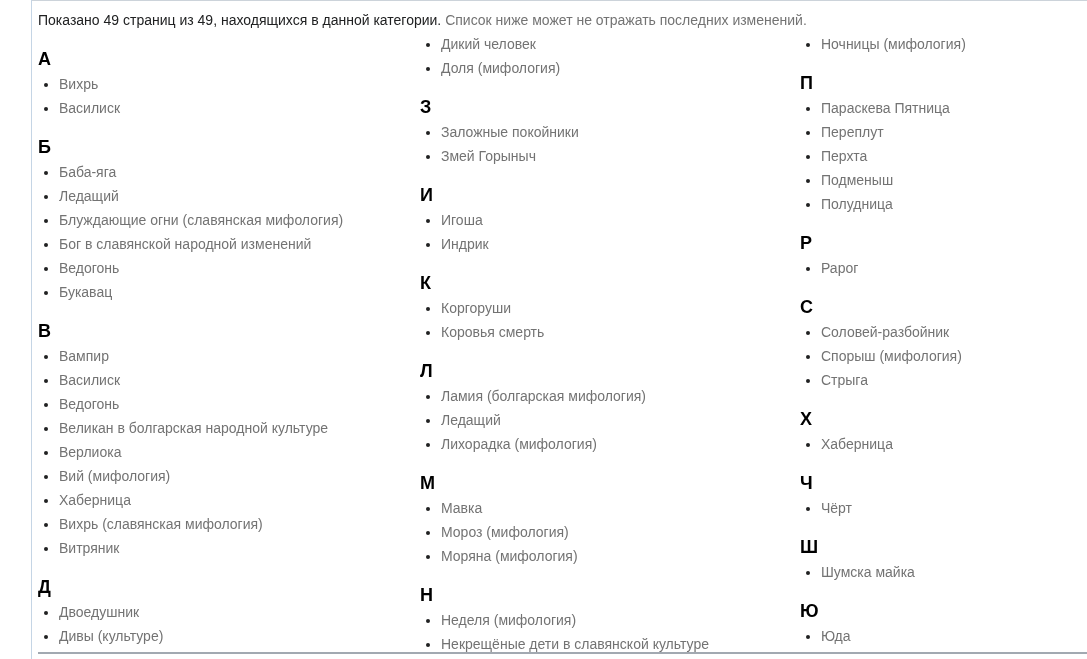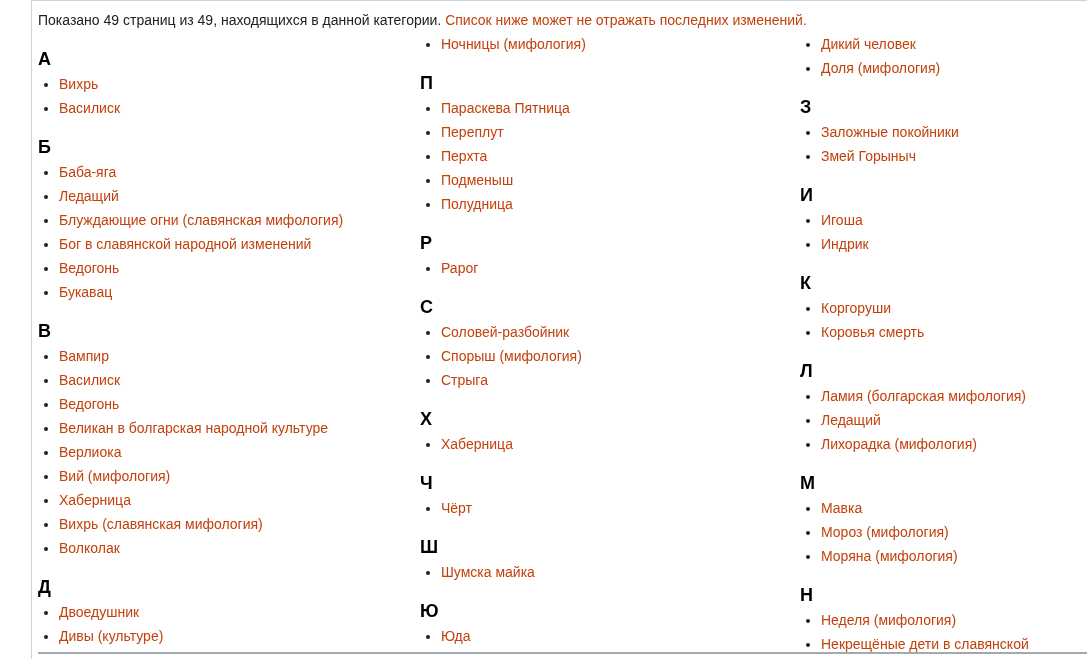--- a/index.html
+++ b/index.html
@@ -26,21 +26,21 @@
   }
 
   .content {
     position: absolute; left: 38px; top: 0; right: 0;
   }
   p.intro {
     margin: 0; padding-top: 9px;
     font-size: 14px; line-height: 22px;
     color: #202122;
   }
-  a { color: #c2410c; text-decoration: none; cursor: pointer; }
+  a { color: #737373; text-decoration: none; cursor: pointer; }
 
   .columns {
     display: flex; flex-direction: row;
     margin-top: 1px;
     align-items: flex-start;
   }
   .cat-col { flex: 0 0 auto; }
   .cat-col:nth-child(1) { width: 382px; }
   .cat-col:nth-child(2) { width: 380px; }
   .cat-col:nth-child(3) { width: 287px; }
@@ -89,26 +89,64 @@
           <h3 class="cat-letter">В</h3>
           <ul class="cat-list">
             <li><a href="#">Вампир</a></li>
             <li><a href="#">Василиск</a></li>
             <li><a href="#">Ведогонь</a></li>
             <li><a href="#">Великан в болгарская народной культуре</a></li>
             <li><a href="#">Верлиока</a></li>
             <li><a href="#">Вий (мифология)</a></li>
             <li><a href="#">Хаберница</a></li>
             <li><a href="#">Вихрь (славянская мифология)</a></li>
-            <li><a href="#">Волколак</a></li>
+            <li><a href="#">Витряник</a></li>
           </ul>
           <h3 class="cat-letter">Д</h3>
           <ul class="cat-list">
             <li><a href="#">Двоедушник</a></li>
             <li><a href="#">Дивы (культуре)</a></li>
+          </ul>
+        </div>
+        <div class="cat-col">
+          <ul class="cat-list">
+            <li><a href="#">Дикий человек</a></li>
+            <li><a href="#">Доля (мифология)</a></li>
+          </ul>
+          <h3 class="cat-letter">З</h3>
+          <ul class="cat-list">
+            <li><a href="#">Заложные покойники</a></li>
+            <li><a href="#">Змей Горыныч</a></li>
+          </ul>
+          <h3 class="cat-letter">И</h3>
+          <ul class="cat-list">
+            <li><a href="#">Игоша</a></li>
+            <li><a href="#">Индрик</a></li>
+          </ul>
+          <h3 class="cat-letter">К</h3>
+          <ul class="cat-list">
+            <li><a href="#">Коргоруши</a></li>
+            <li><a href="#">Коровья смерть</a></li>
+          </ul>
+          <h3 class="cat-letter">Л</h3>
+          <ul class="cat-list">
+            <li><a href="#">Ламия (болгарская мифология)</a></li>
+            <li><a href="#">Ледащий</a></li>
+            <li><a href="#">Лихорадка (мифология)</a></li>
+          </ul>
+          <h3 class="cat-letter">М</h3>
+          <ul class="cat-list">
+            <li><a href="#">Мавка</a></li>
+            <li><a href="#">Мороз (мифология)</a></li>
+            <li><a href="#">Моряна (мифология)</a></li>
+          </ul>
+          <h3 class="cat-letter">Н</h3>
+          <ul class="cat-list">
+            <li><a href="#">Неделя (мифология)</a></li>
+            <li><a href="#">Некрещёные дети в славянской культуре</a></li>
           </ul>
         </div>
         <div class="cat-col">
           <ul class="cat-list">
             <li><a href="#">Ночницы (мифология)</a></li>
           </ul>
           <h3 class="cat-letter">П</h3>
           <ul class="cat-list">
             <li><a href="#">Параскева Пятница</a></li>
             <li><a href="#">Переплут</a></li>
@@ -136,55 +174,17 @@
           </ul>
           <h3 class="cat-letter">Ш</h3>
           <ul class="cat-list">
             <li><a href="#">Шумска майка</a></li>
           </ul>
           <h3 class="cat-letter">Ю</h3>
           <ul class="cat-list">
             <li><a href="#">Юда</a></li>
           </ul>
         </div>
-        <div class="cat-col">
-          <ul class="cat-list">
-            <li><a href="#">Дикий человек</a></li>
-            <li><a href="#">Доля (мифология)</a></li>
-          </ul>
-          <h3 class="cat-letter">З</h3>
-          <ul class="cat-list">
-            <li><a href="#">Заложные покойники</a></li>
-            <li><a href="#">Змей Горыныч</a></li>
-          </ul>
-          <h3 class="cat-letter">И</h3>
-          <ul class="cat-list">
-            <li><a href="#">Игоша</a></li>
-            <li><a href="#">Индрик</a></li>
-          </ul>
-          <h3 class="cat-letter">К</h3>
-          <ul class="cat-list">
-            <li><a href="#">Коргоруши</a></li>
-            <li><a href="#">Коровья смерть</a></li>
-          </ul>
-          <h3 class="cat-letter">Л</h3>
-          <ul class="cat-list">
-            <li><a href="#">Ламия (болгарская мифология)</a></li>
-            <li><a href="#">Ледащий</a></li>
-            <li><a href="#">Лихорадка (мифология)</a></li>
-          </ul>
-          <h3 class="cat-letter">М</h3>
-          <ul class="cat-list">
-            <li><a href="#">Мавка</a></li>
-            <li><a href="#">Мороз (мифология)</a></li>
-            <li><a href="#">Моряна (мифология)</a></li>
-          </ul>
-          <h3 class="cat-letter">Н</h3>
-          <ul class="cat-list">
-            <li><a href="#">Неделя (мифология)</a></li>
-            <li><a href="#">Некрещёные дети в славянской культуре</a></li>
-          </ul>
-        </div>
       </div>
   </div>
 
   <div class="bottom-rule"></div>
 </div>
 
 </body></html>

